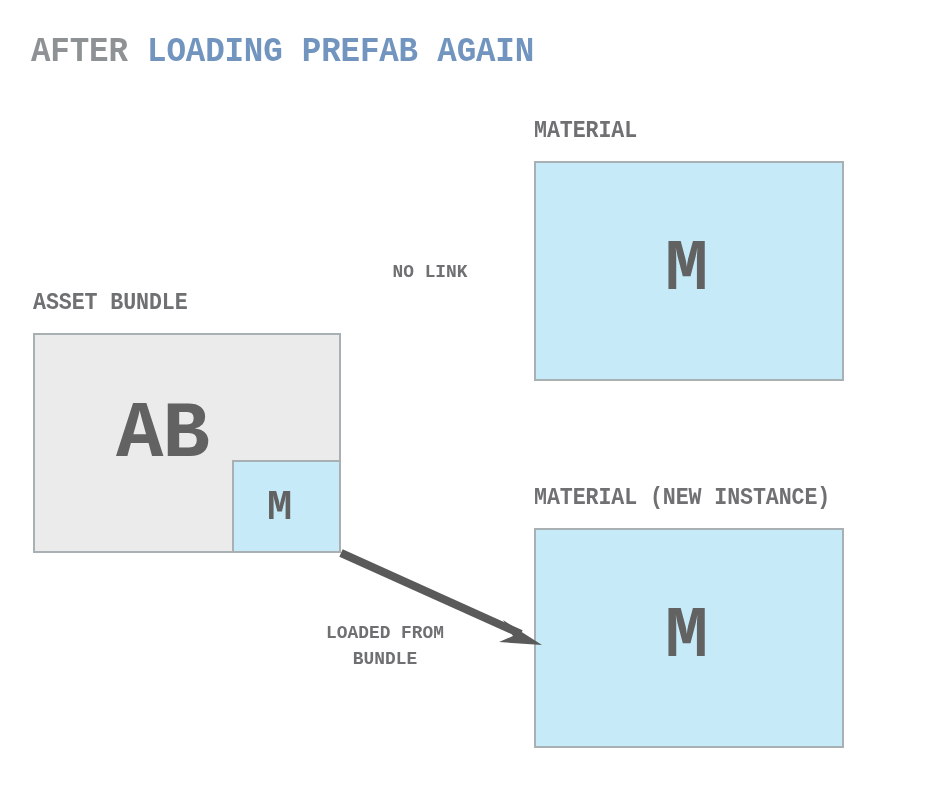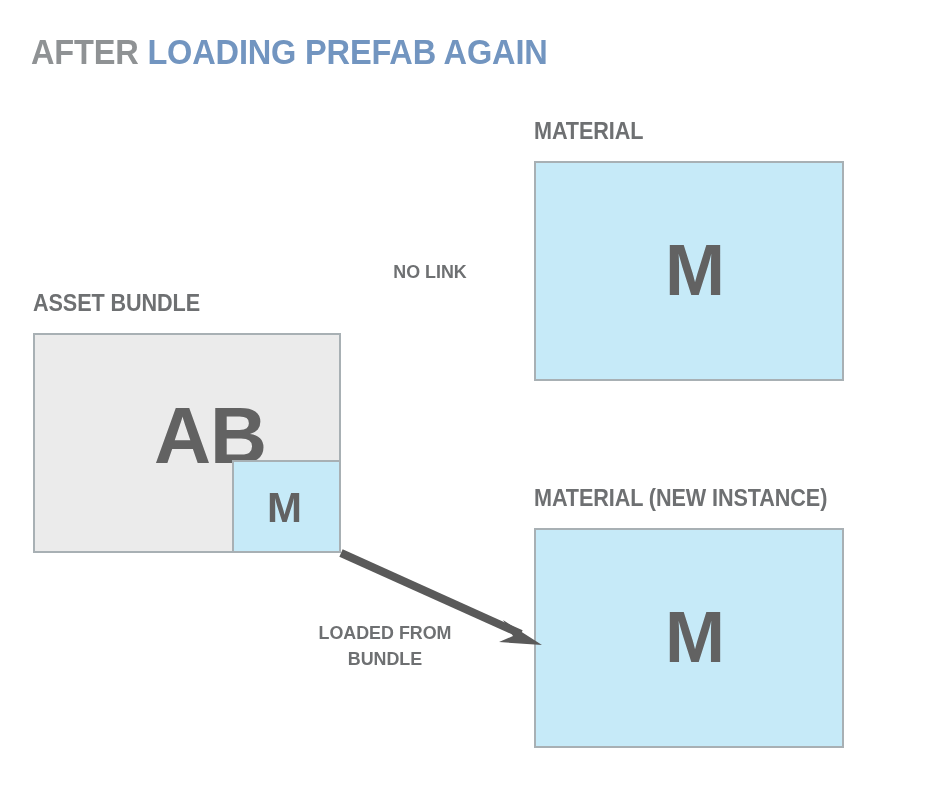--- a/index.html
+++ b/index.html
@@ -10,20 +10,21 @@
     width: 950px;
     height: 800px;
     background: #ffffff;
     font-family: "Liberation Sans", sans-serif;
     overflow: hidden;
   }
   #stage {
     position: relative;
     width: 950px;
     height: 800px;
+    font-family: Liberation Mono, monospace;
   }
 
   
   #title {
     position: absolute;
     left: 31px;
     top: 32px;
     font-size: 35px;
     font-weight: bold;
     letter-spacing: -0.2px;
@@ -63,21 +64,20 @@
     white-space: nowrap;
     user-select: none;
   }
 
   
   #glyph-ab {
     left: 116px;
     top: 396px;
     font-size: 79px;
     letter-spacing: -1px;
-    margin-left: 38px;
   }
   
   #glyph-m-bundle {
     left: 267px;
     top: 487px;
     font-size: 42px;
   }
   
   #glyph-m-top {
     left: 665px;

